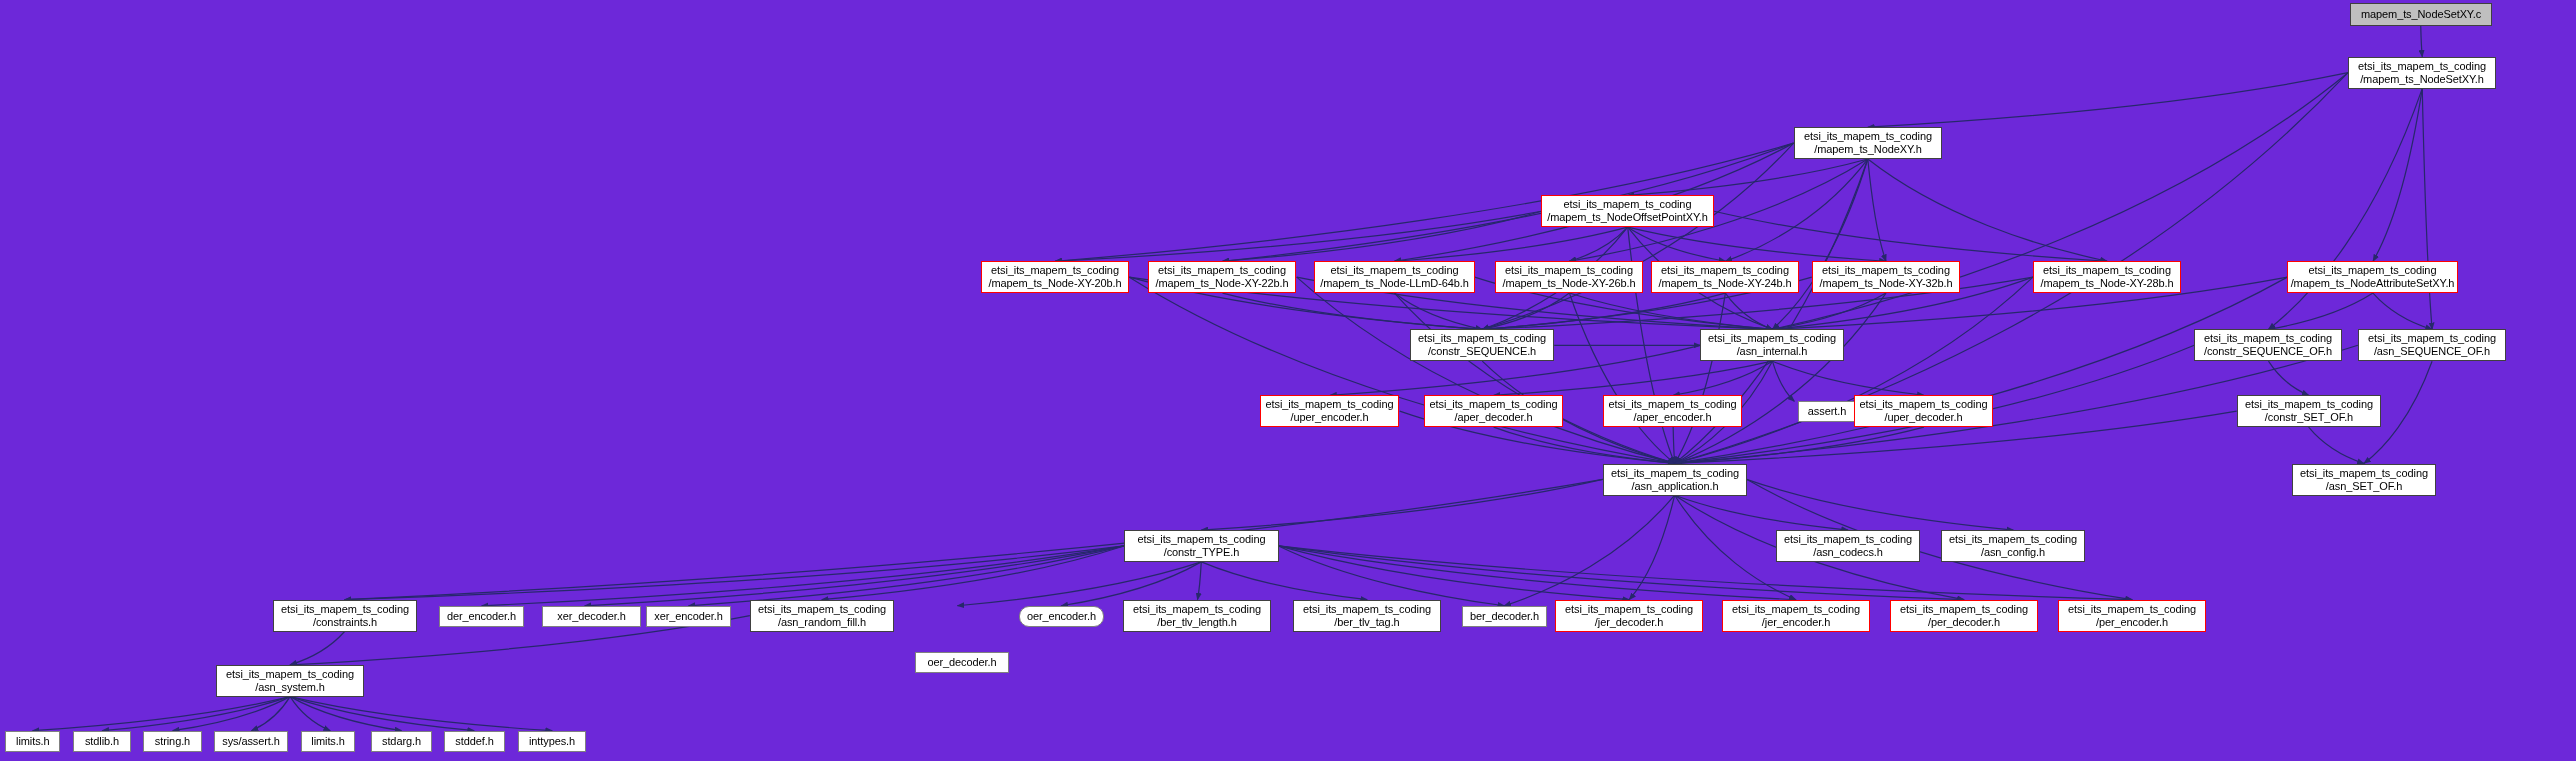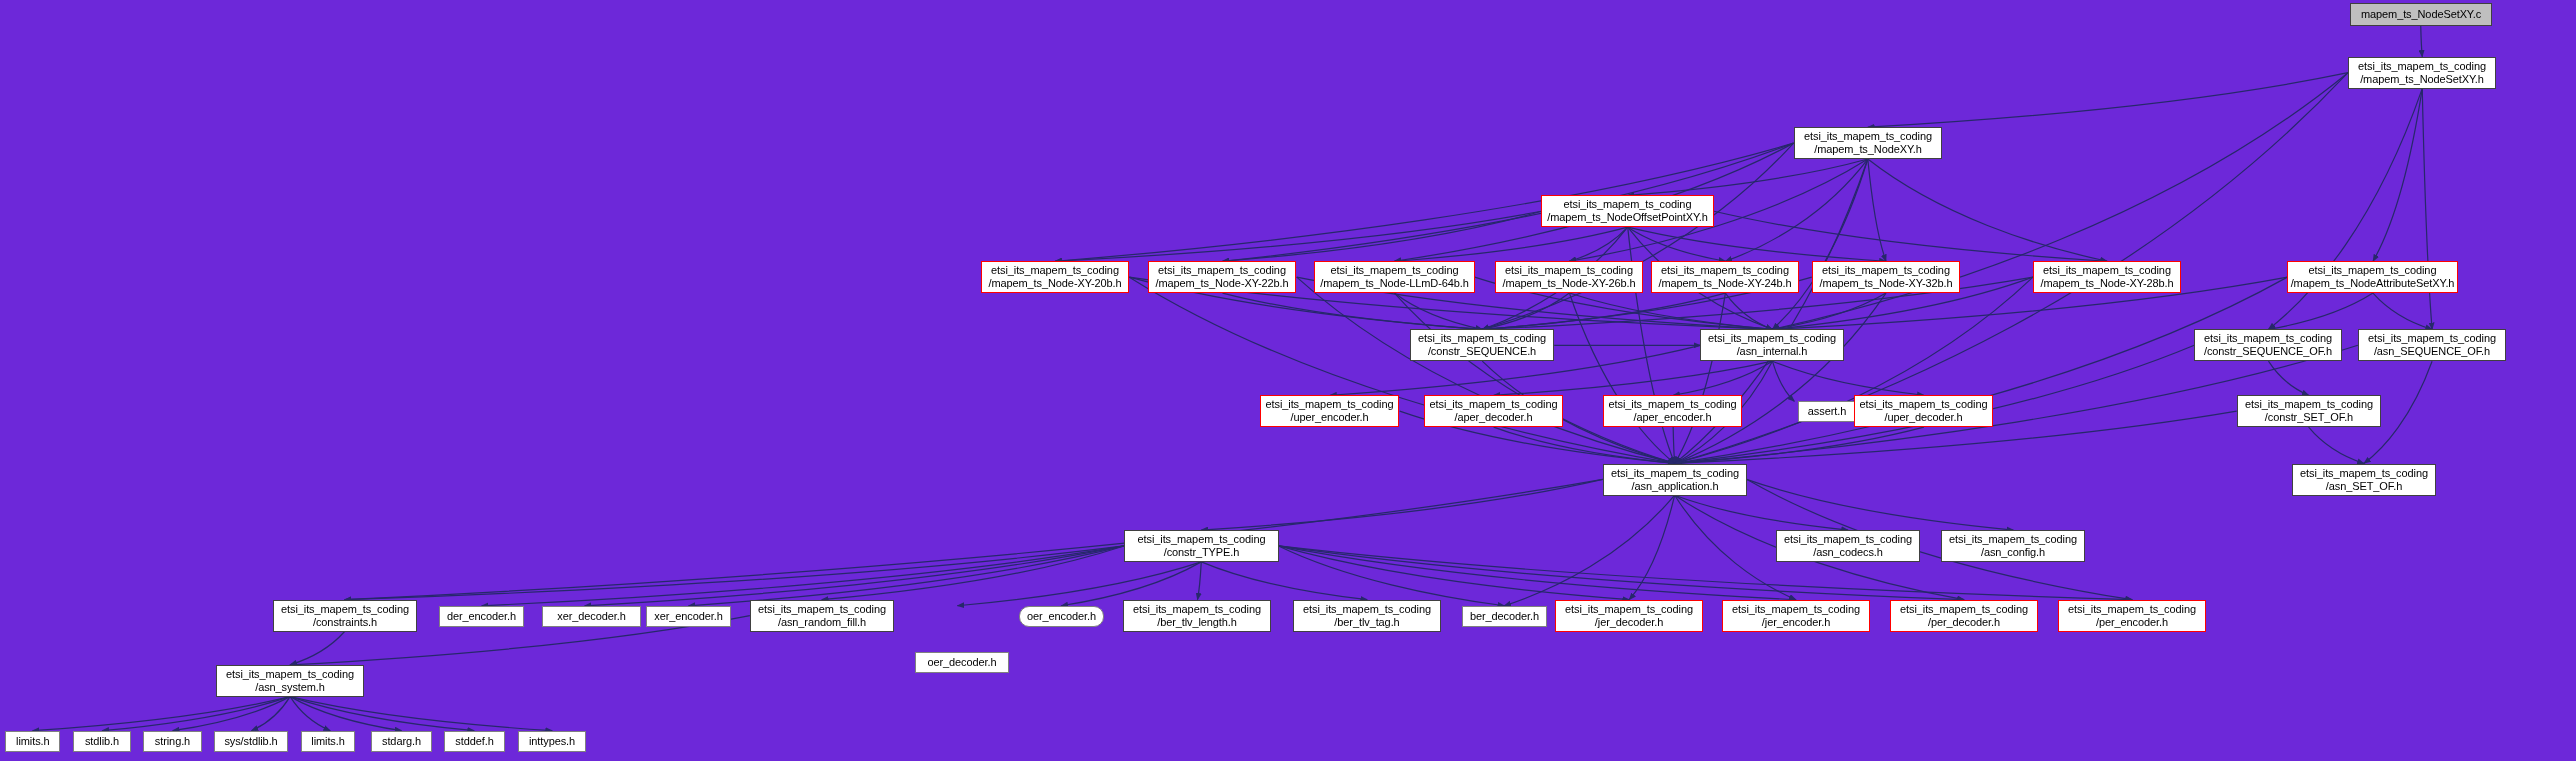--- a/index.html
+++ b/index.html
@@ -246,20 +246,20 @@
 /jer_encoder.h</span></div>
       <div class="node red" style="left: 1890px; top: 600px; width: 148px; height: 32px;"><span class="lbl">etsi_its_mapem_ts_coding
 /per_decoder.h</span></div>
       <div class="node red" style="left: 2058px; top: 600px; width: 148px; height: 32px;"><span class="lbl">etsi_its_mapem_ts_coding
 /per_encoder.h</span></div>
       <div class="node dark" style="left: 216px; top: 665px; width: 148px; height: 32px;"><span class="lbl">etsi_its_mapem_ts_coding
 /asn_system.h</span></div>
       <div class="node " style="left: 5.3px; top: 731px; width: 55px; height: 21px;"><span class="lbl">limits.h</span></div>
       <div class="node " style="left: 73px; top: 731px; width: 58px; height: 21px;"><span class="lbl">stdlib.h</span></div>
       <div class="node " style="left: 143px; top: 731px; width: 59px; height: 21px;"><span class="lbl">string.h</span></div>
-      <div class="node " style="left: 214px; top: 731px; width: 74px; height: 21px;"><span class="lbl">sys/stdlib.h</span></div>
+      <div class="node " style="left: 214px; top: 731px; width: 74px; height: 21px;"><span class="lbl">sys/assert.h</span></div>
       <div class="node " style="left: 301px; top: 731px; width: 54px; height: 21px;"><span class="lbl">limits.h</span></div>
       <div class="node " style="left: 371px; top: 731px; width: 61px; height: 21px;"><span class="lbl">stdarg.h</span></div>
       <div class="node " style="left: 444px; top: 731px; width: 61px; height: 21px;"><span class="lbl">stddef.h</span></div>
       <div class="node " style="left: 518px; top: 731px; width: 68px; height: 21px;"><span class="lbl">inttypes.h</span></div>
     </div>
 </div>
 
 
 </body></html>

